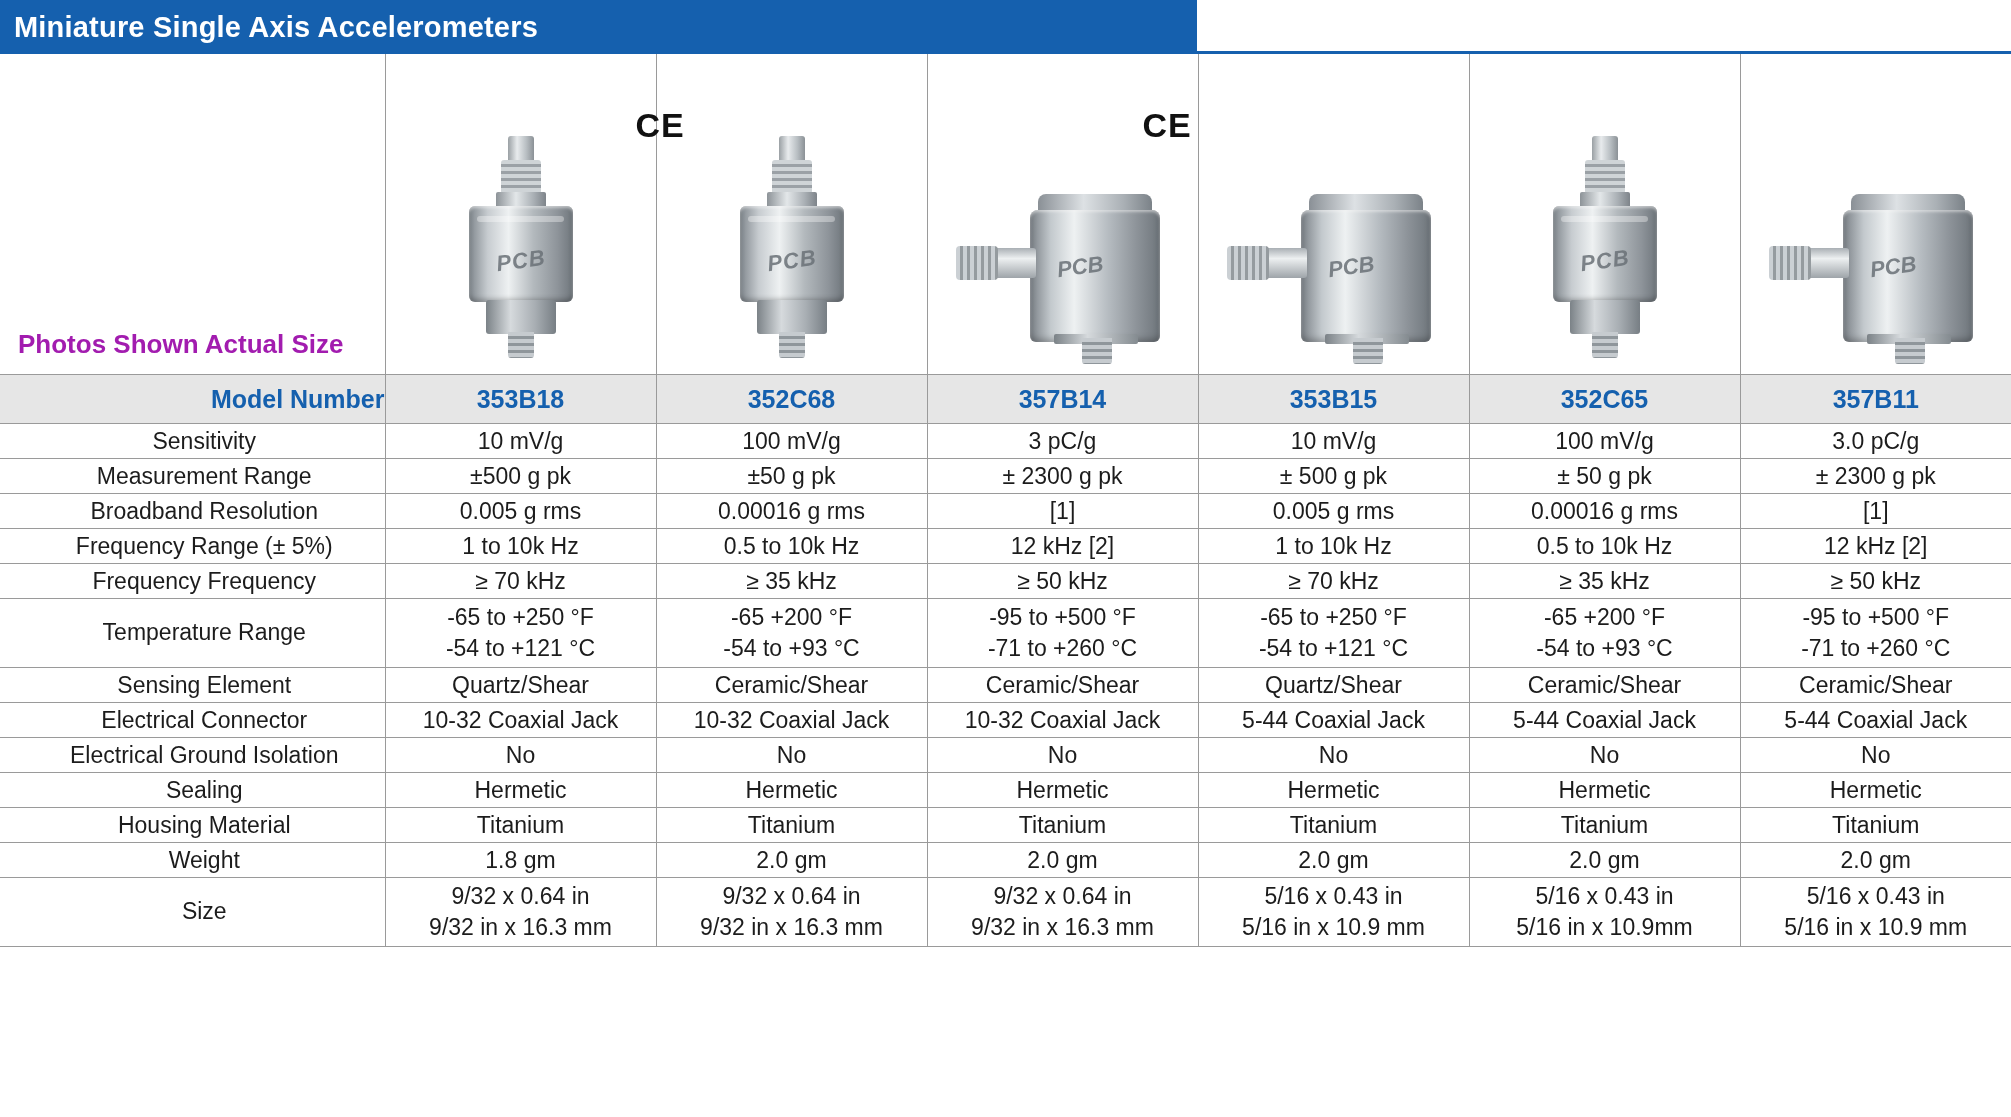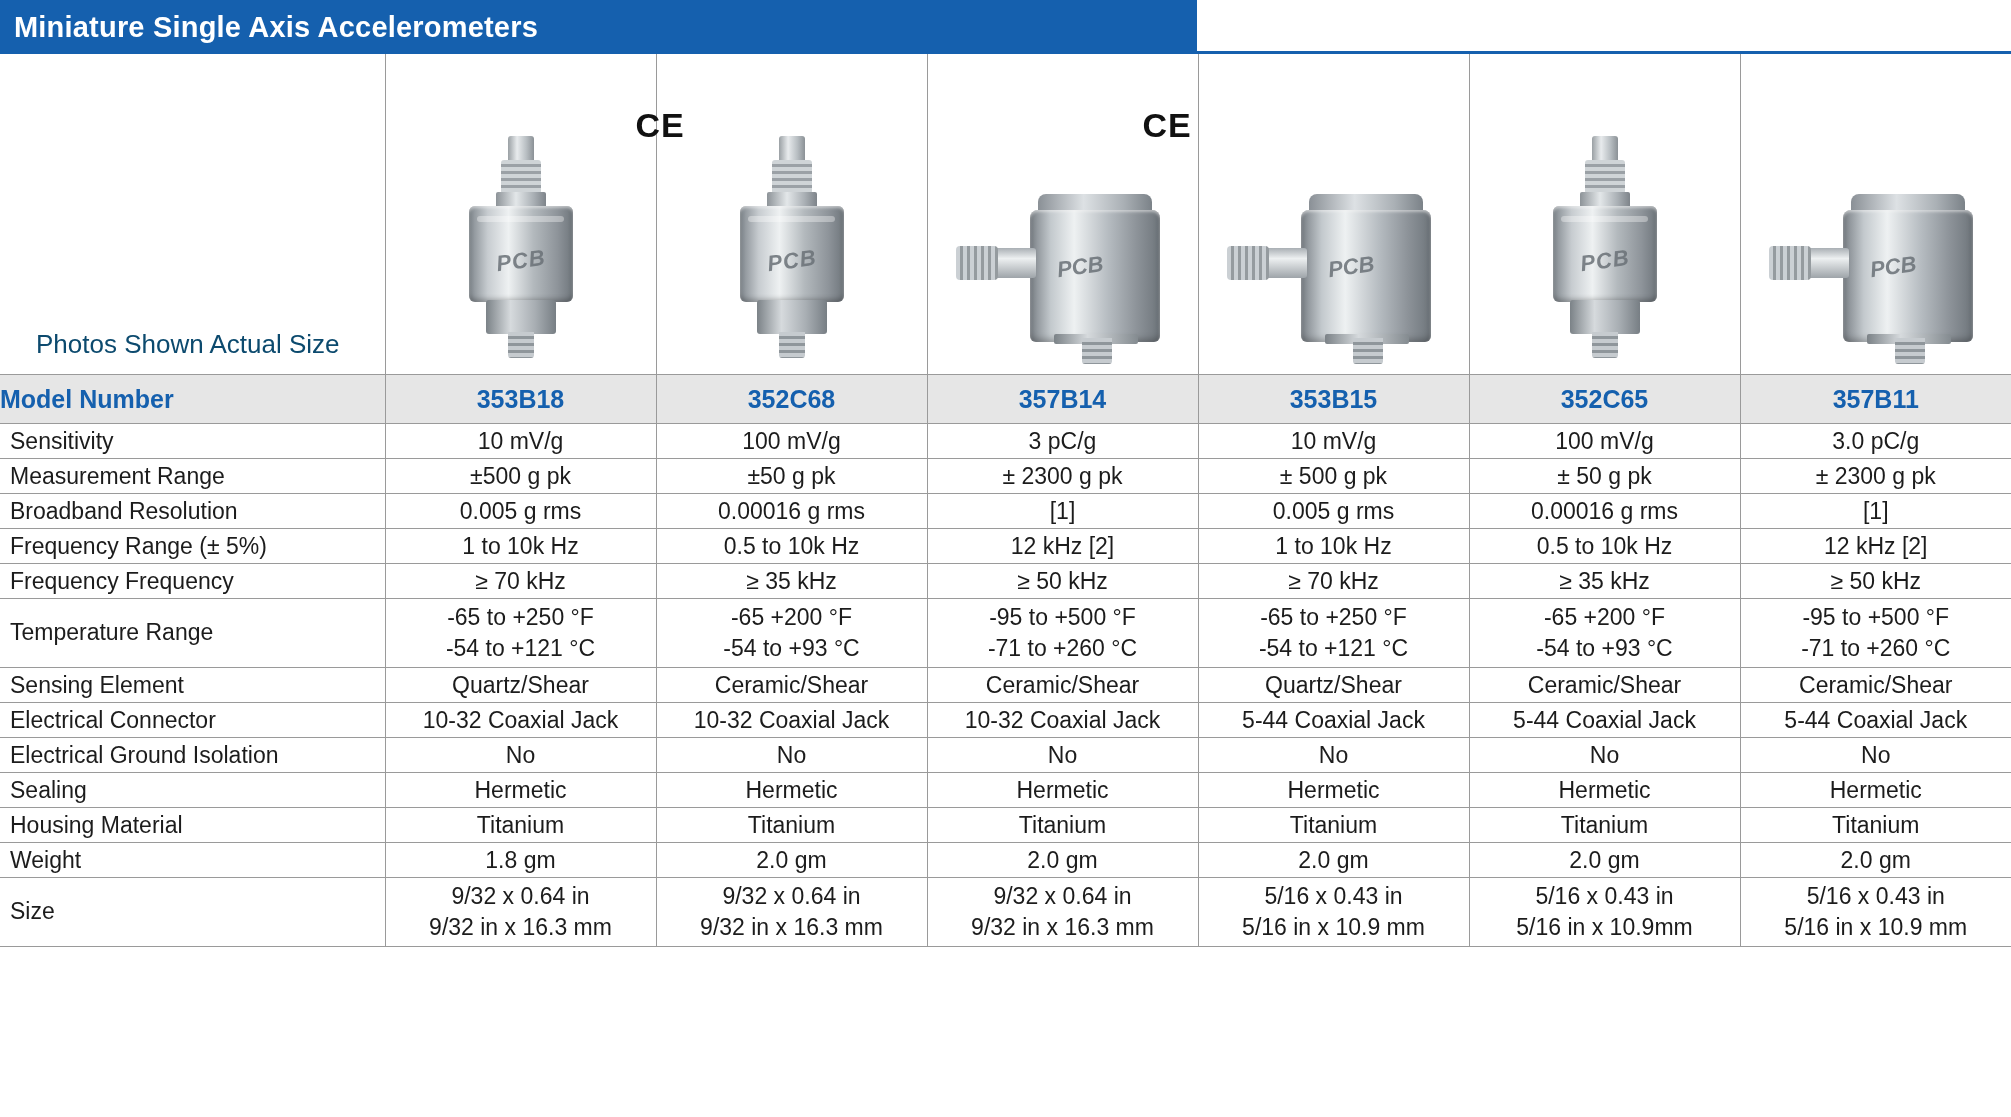--- a/index.html
+++ b/index.html
@@ -68,24 +68,24 @@
 
   
   tr.photo-row td {
     height: 306px;
     border-top: none;
     position: relative;
     margin-left: 34px;
   }
   tr.photo-row td.photo-label {
     vertical-align: bottom;
-    padding: 0 0 14px 36px;
+    padding: 0 0 14px 18px;
     font-size: 26px;
-    font-weight: normal;
-    color: #0c4a6e;
+    font-weight: bold;
+    color: #a21caf;
     border-left: none;
   }
   tr.photo-row td.photo-cell {
     text-align: center;
   }
   tr.photo-row td.photo-cell.last { border-right: none; }
 
   .ce {
     position: absolute;
     top: 52px;
@@ -104,35 +104,35 @@
   
   tr.header-row td {
     background: #e6e6e6;
     height: 48px;
     text-align: center;
     font-size: 25px;
     font-weight: bold;
     color: #1560ae;
   }
   tr.header-row td.rowlabel {
-    text-align: left;
-    padding-left: 0;
+    text-align: right;
+    padding-left: 19px;
     border-left: none;
   }
   tr.header-row td.last { border-right: none; }
 
   
   tr.data-row td {
     height: 34px;
     text-align: center;
     white-space: nowrap;
   }
   tr.data-row td.rowlabel {
-    text-align: left;
-    padding-left: 10px;
+    text-align: center;
+    padding-left: 24px;
     border-left: none;
     white-space: nowrap;
   }
   tr.data-row td.last { border-right: none; }
   tr.data-row.tall td { height: 68px; line-height: 1.35; }
   tr.data-row.last-row td { border-bottom: none; }
 
   .two-line span { display: block; }
 
   

